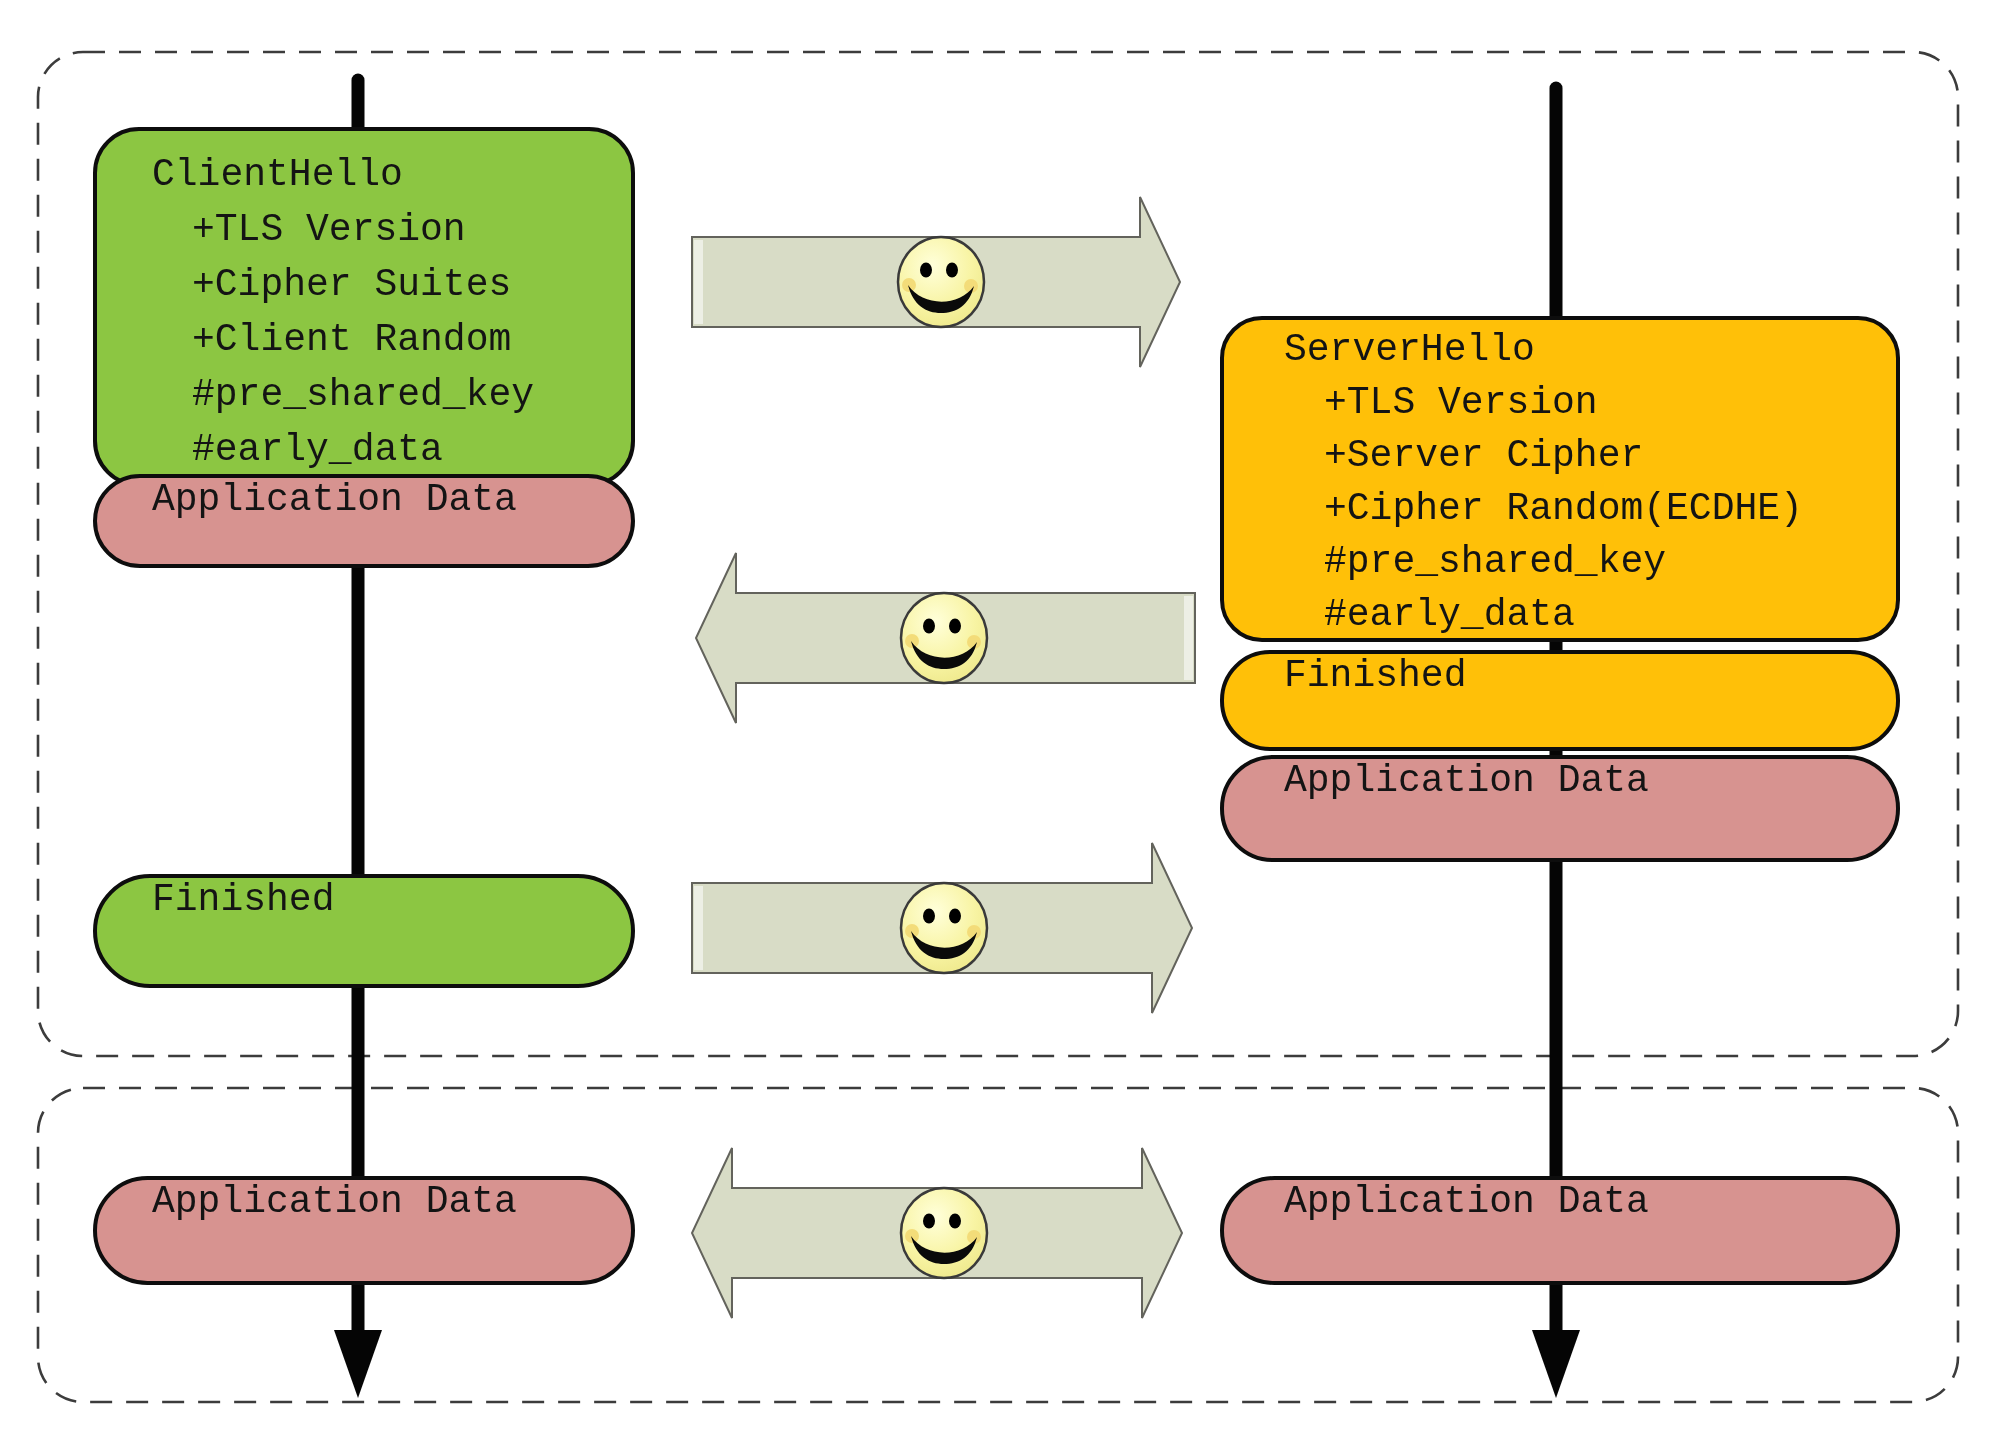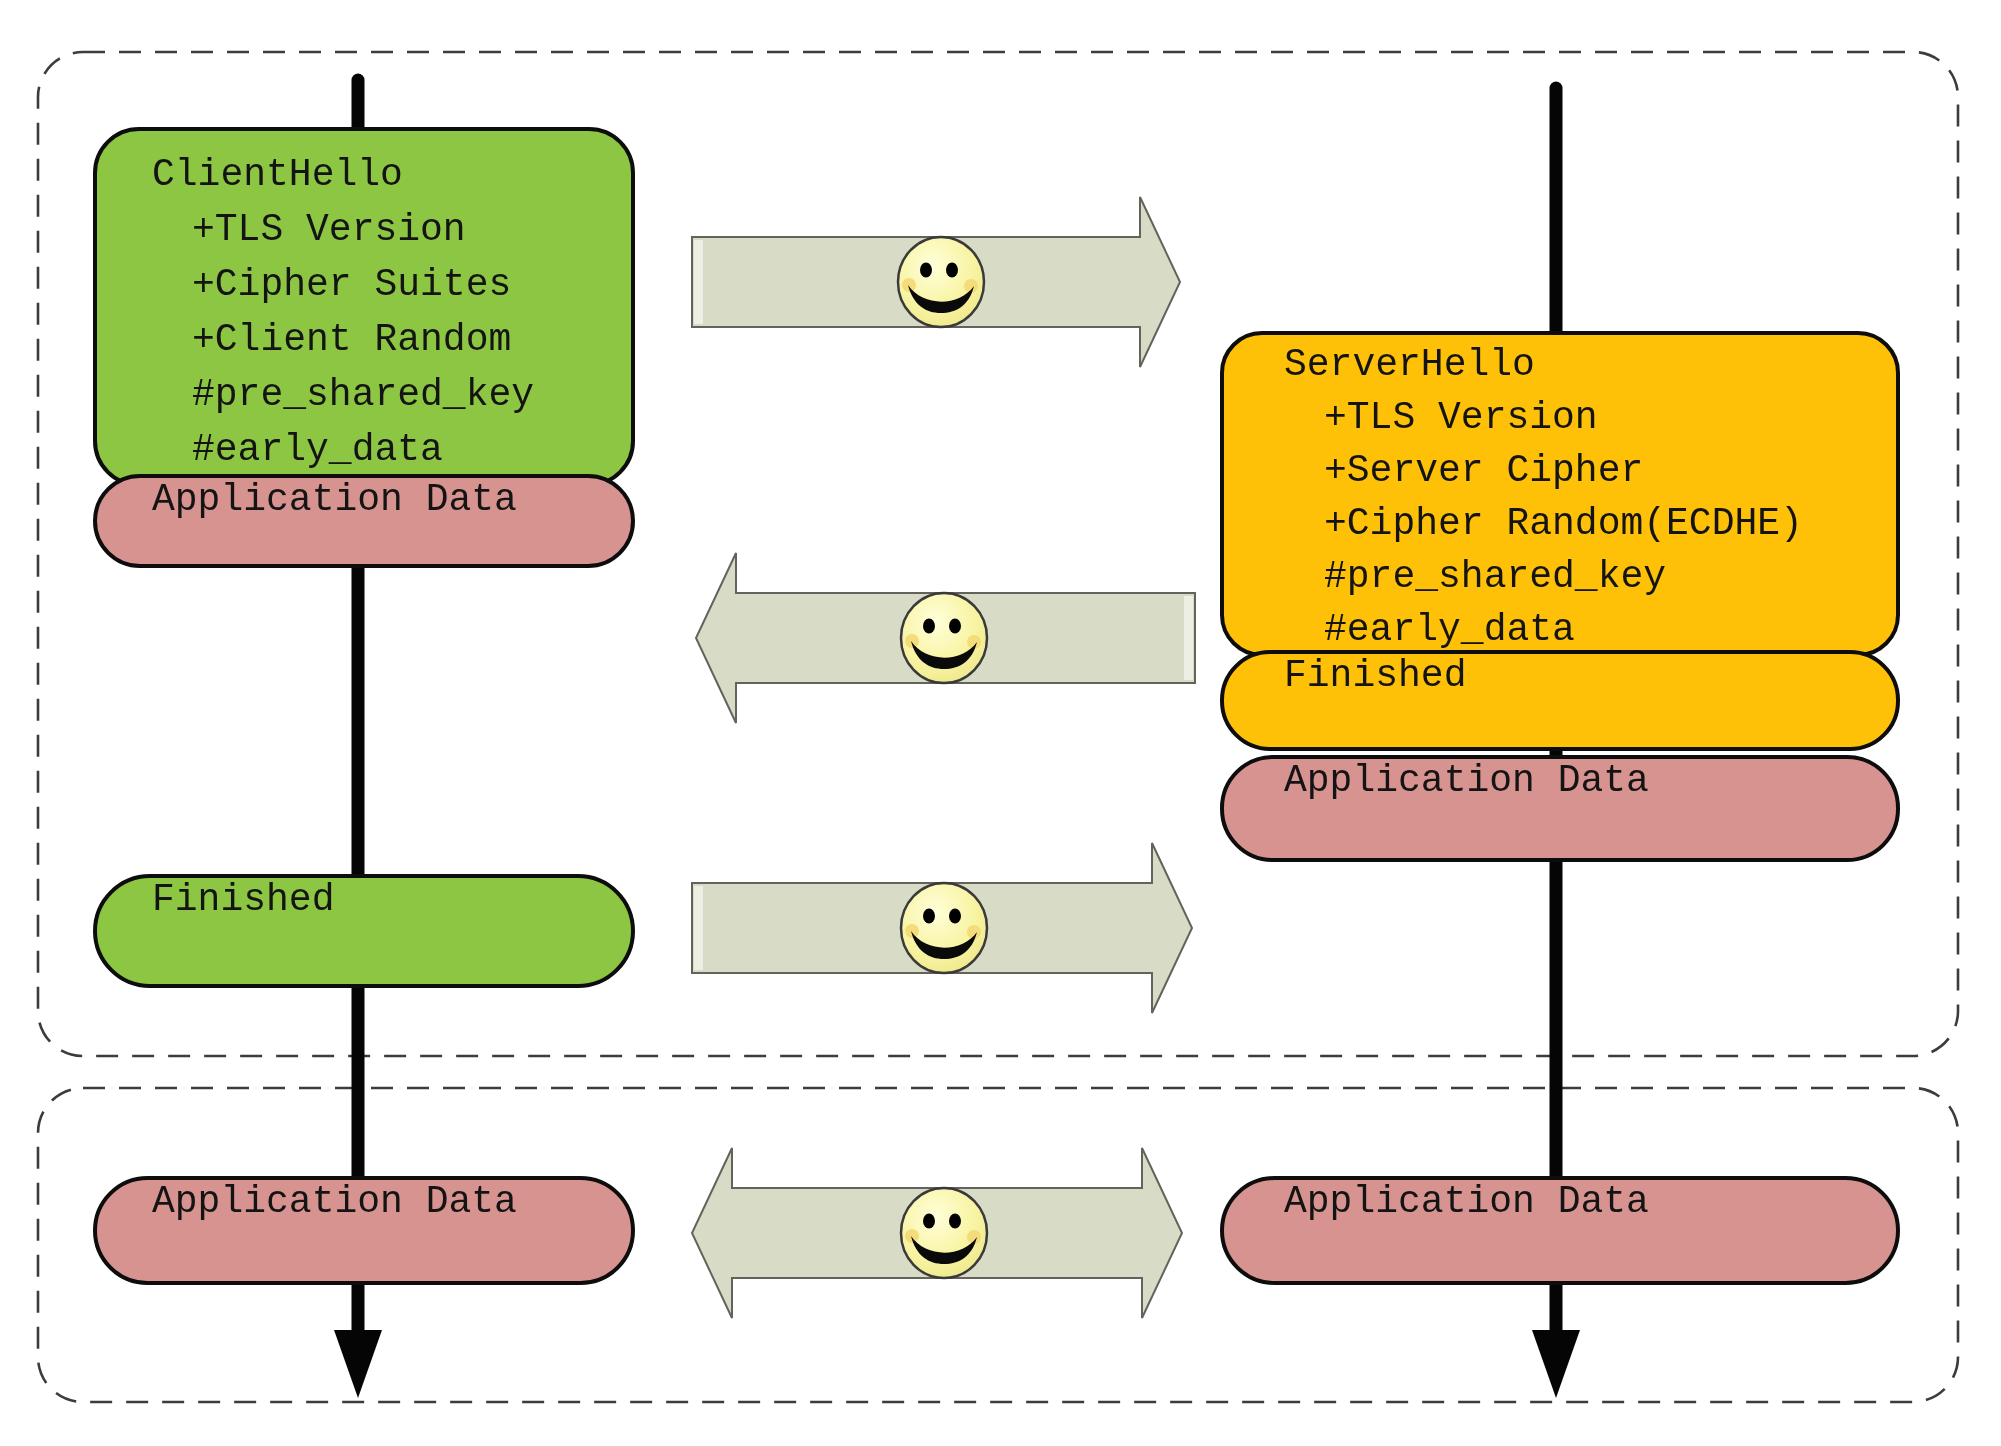--- a/index.html
+++ b/index.html
@@ -38,21 +38,21 @@
   .pink{background:var(--app-data-pink);}
   .multiline{font-size:38px;}
   .multiline .line{white-space:pre;}
   .multiline .indent{padding-left:40px;}
   .pill{
     display:flex;
     font-size:38px;
   }
   .clienthello{left:93px;top:116px;width:542px;height:360px;border-radius:46px;
     padding:16px 10px 0 55px;line-height:55px;margin-top:11px;}
-  .serverhello{left:1220px;top:331px;width:680px;height:326px;border-radius:42px;
+  .serverhello{left:1220px;top:316px;width:680px;height:326px;border-radius:42px;
     padding:3px 10px 0 60px;line-height:53px;}
   .c-appdata1{left:93px;top:474px;width:542px;height:94px;border-radius:47px;padding-left:55px;}
   .c-finished{left:93px;top:874px;width:542px;height:114px;border-radius:57px;padding-left:55px;}
   .c-appdata2{left:93px;top:1176px;width:542px;height:109px;border-radius:55px;padding-left:55px;}
   .s-finished{left:1220px;top:650px;width:680px;height:101px;border-radius:50px;padding-left:60px;}
   .s-appdata1{left:1220px;top:755px;width:680px;height:107px;border-radius:53px;padding-left:60px;}
   .s-appdata2{left:1220px;top:1176px;width:680px;height:109px;border-radius:55px;padding-left:60px;}
 </style>
 </head>
 <body>

